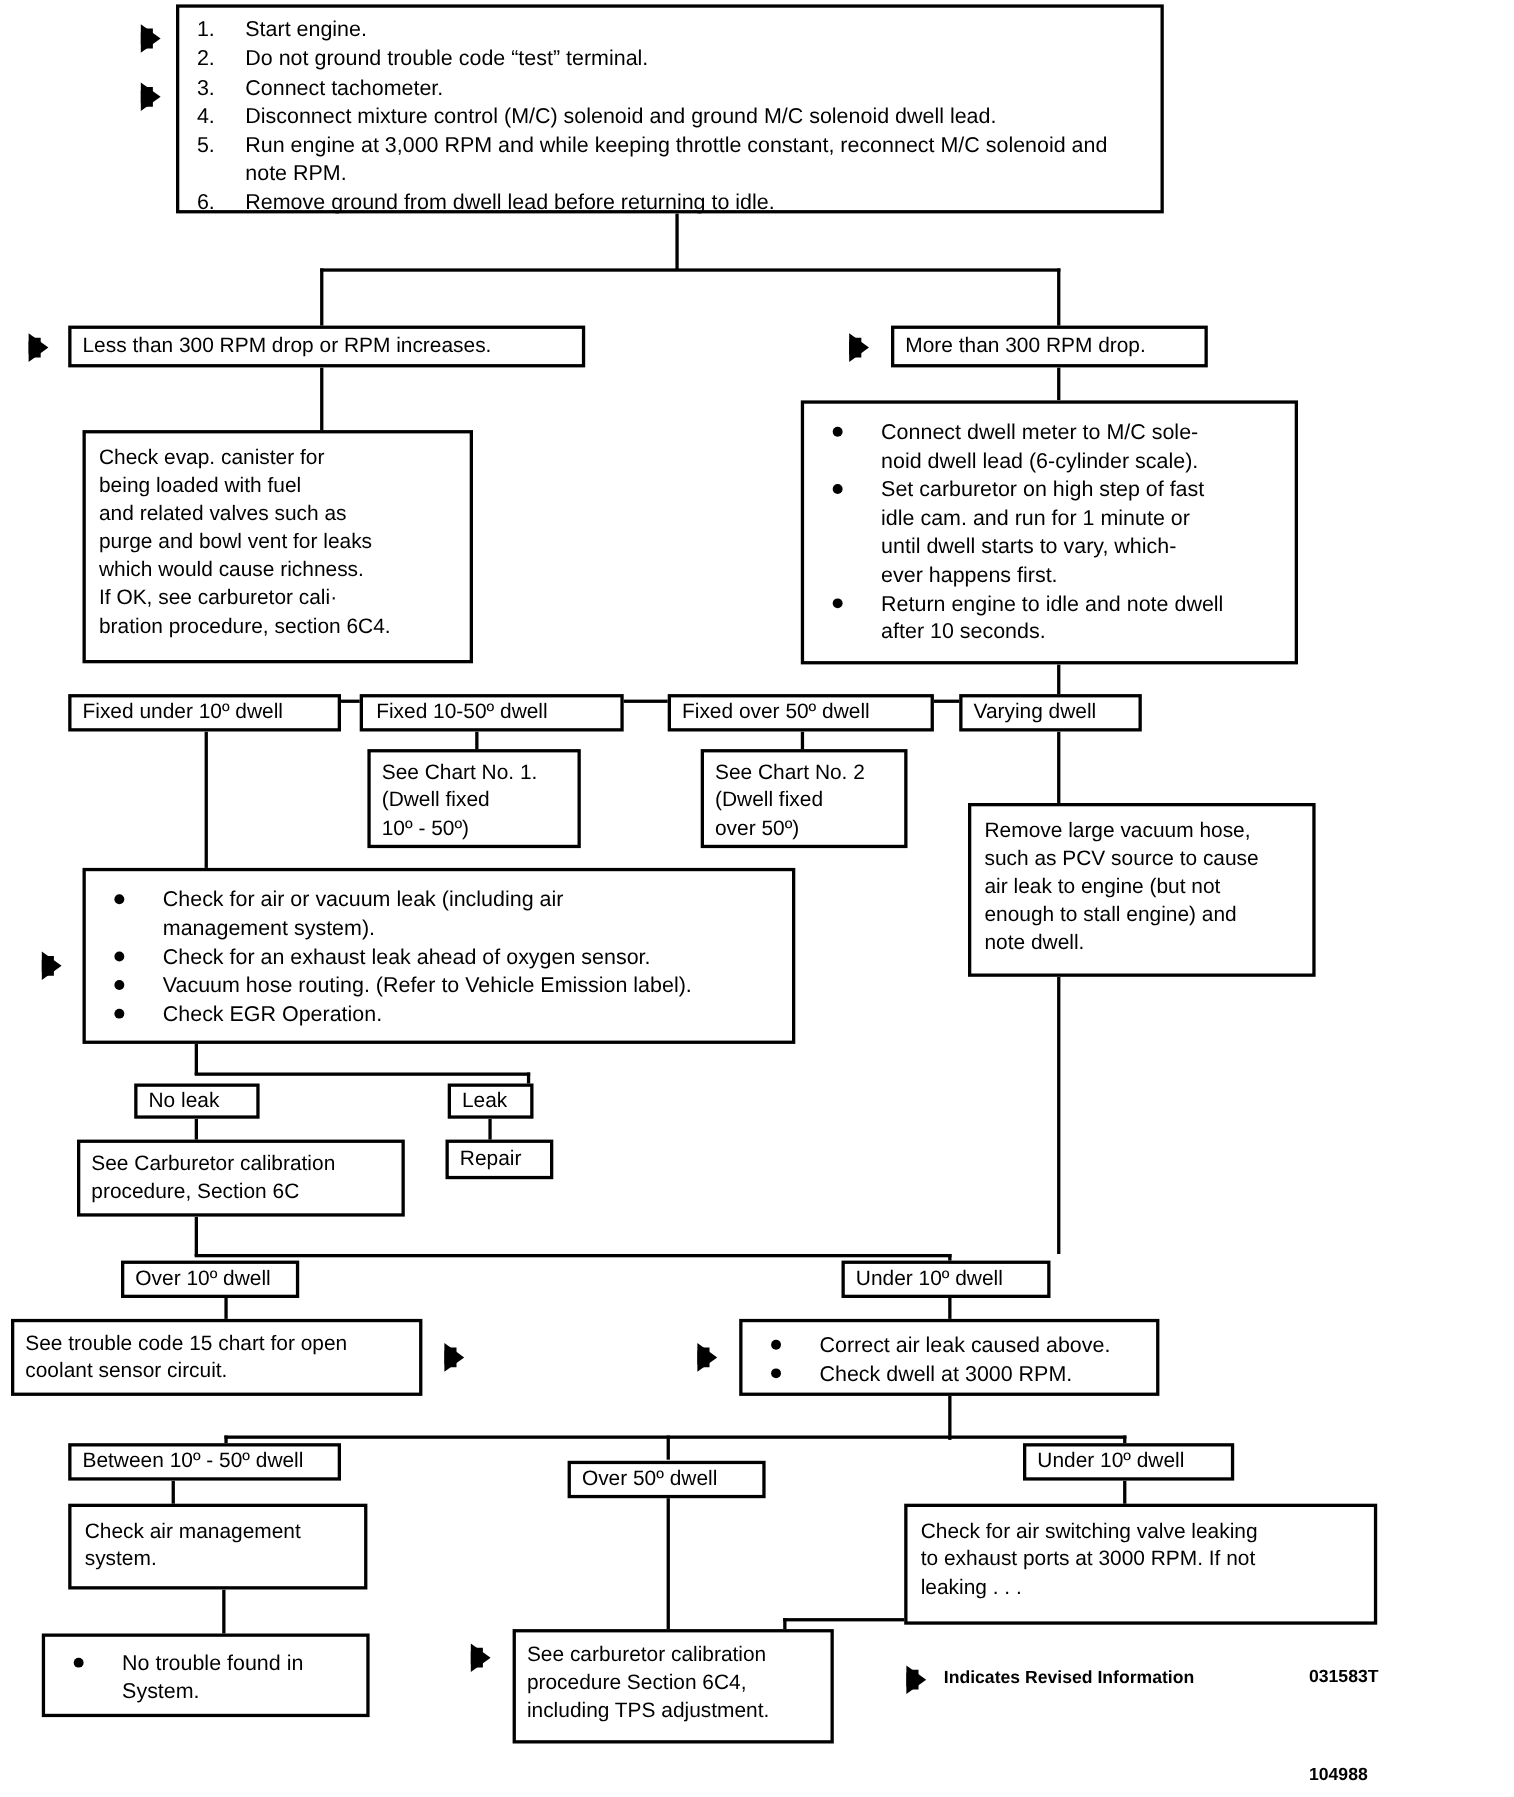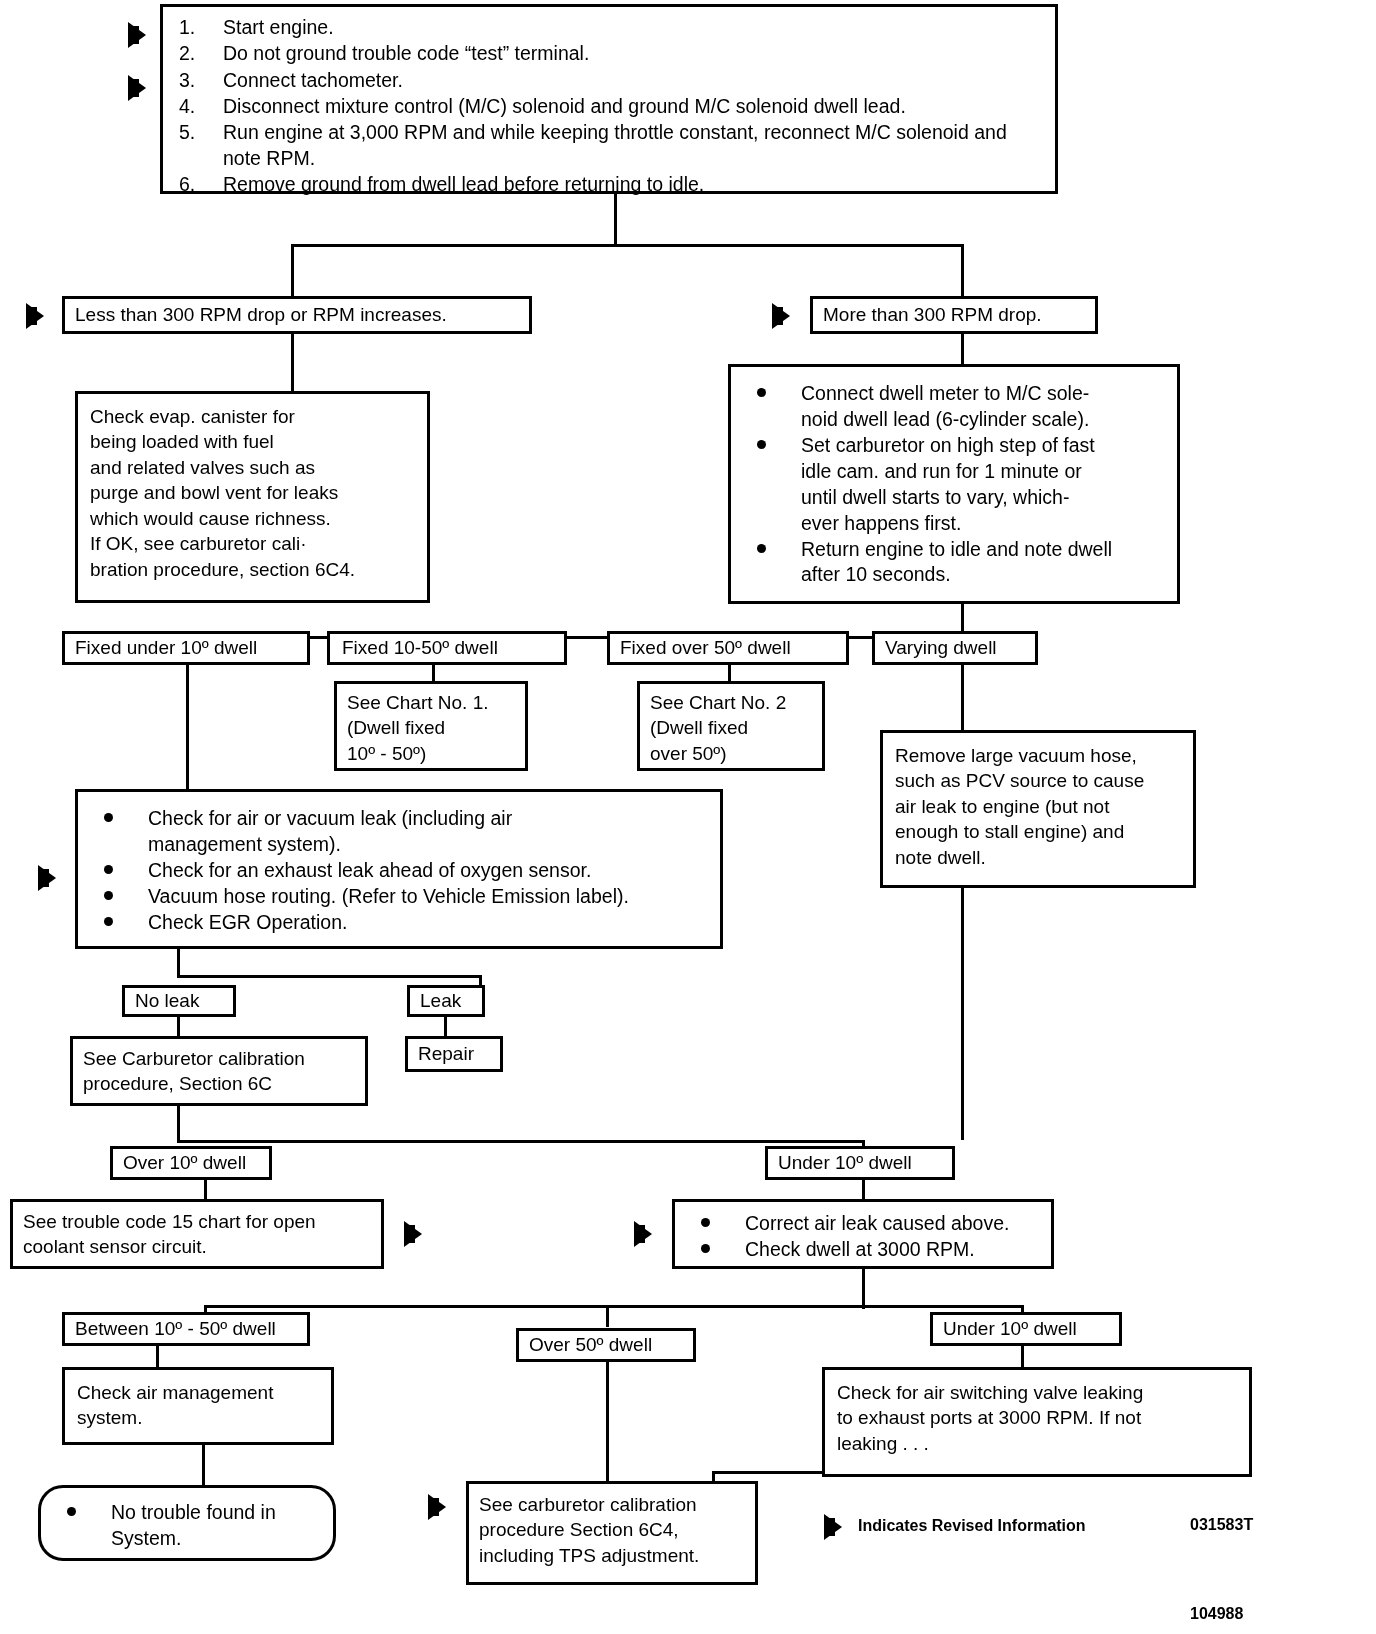--- a/index.html
+++ b/index.html
@@ -320,21 +320,21 @@
   <div class="line vline" style="left:156px; top:1346px; height:22px;"></div>
   <div class="line vline" style="left:606px; top:1346px; height:136px;"></div>
   <div class="line vline" style="left:1021px; top:1346px; height:22px;"></div>
 
   <div class="box" style="left:62px; top:1367px; width:272px; height:78px; padding:10px 12px;">
     <span class="txt-line">Check air management</span>
     <span class="txt-line">system.</span>
   </div>
   <div class="line vline" style="left:202px; top:1445px; height:42px;"></div>
 
-  <div class="box" style="left:38px; top:1485px; width:298px; height:76px; padding:8px 8px;border-radius:25px;">
+  <div class="box" style="left:38px; top:1485px; width:298px; height:76px; padding:8px 8px;">
     <ul class="bullets">
       <li>
           <span class="dot"></span>
         <span class="txt-line">No trouble found in</span>
         <span class="txt-line">System.</span>
       </li>
     </ul>
   </div>
 
   <div class="box" style="left:822px; top:1367px; width:430px; height:110px; padding:10px 12px;">

